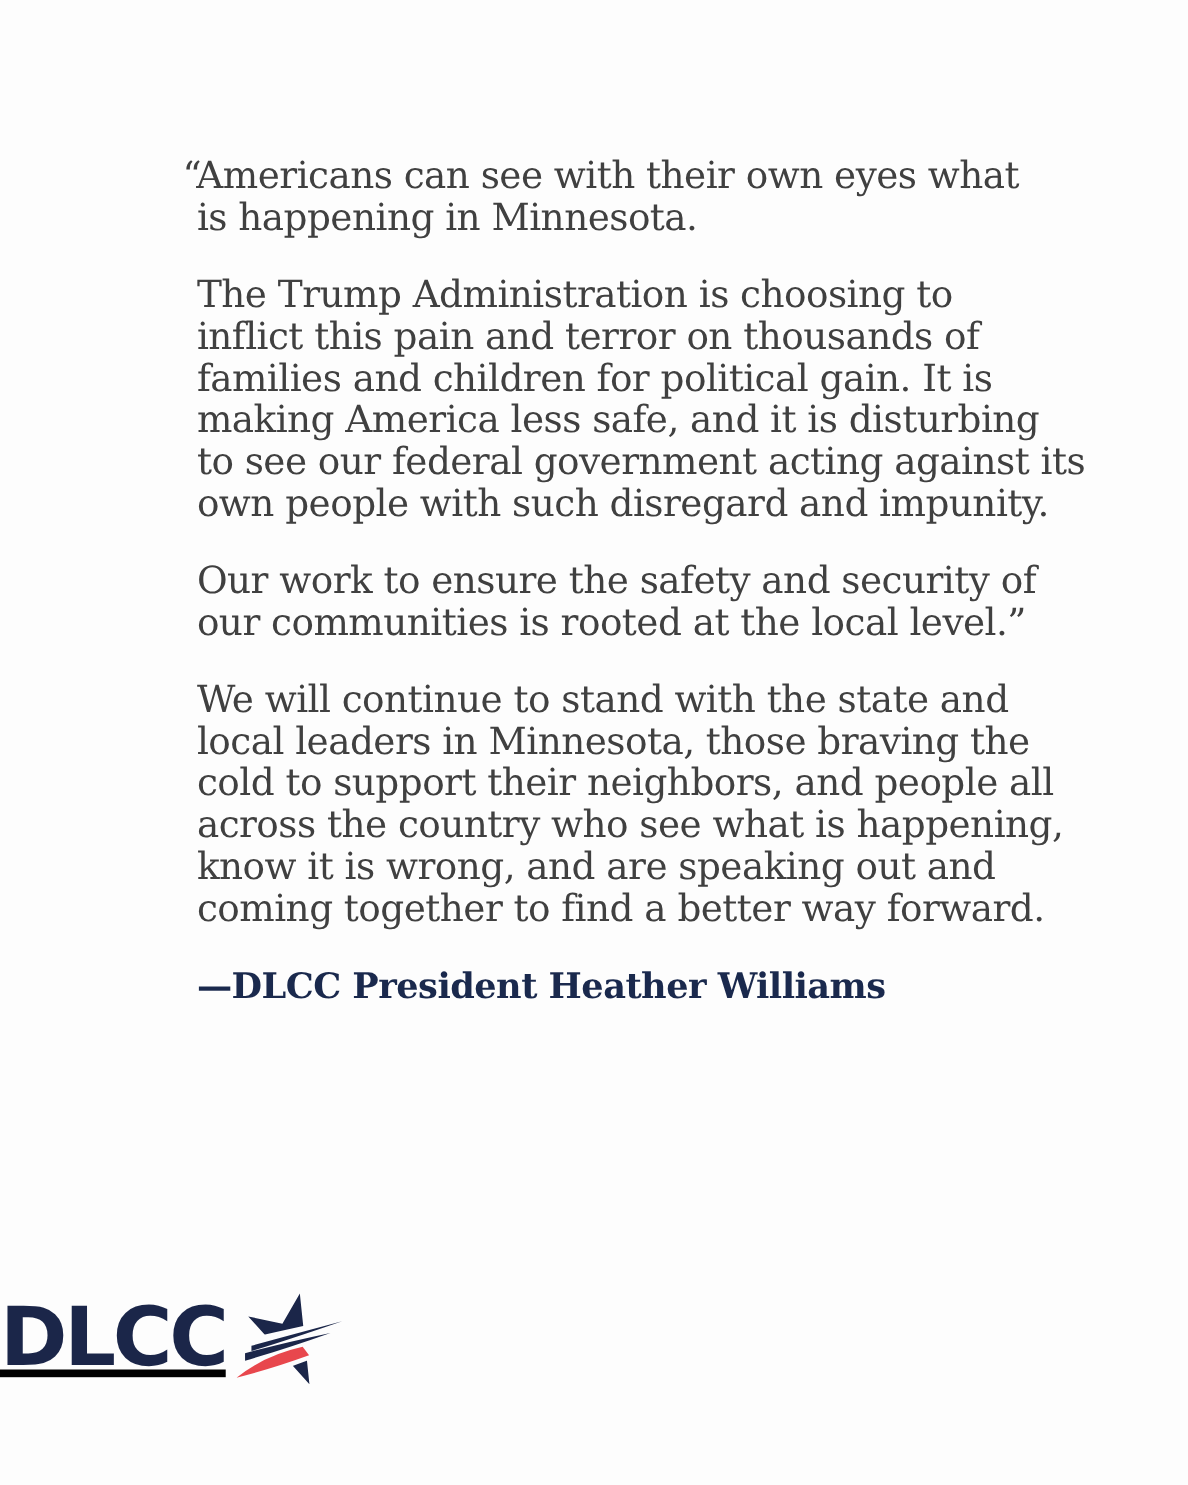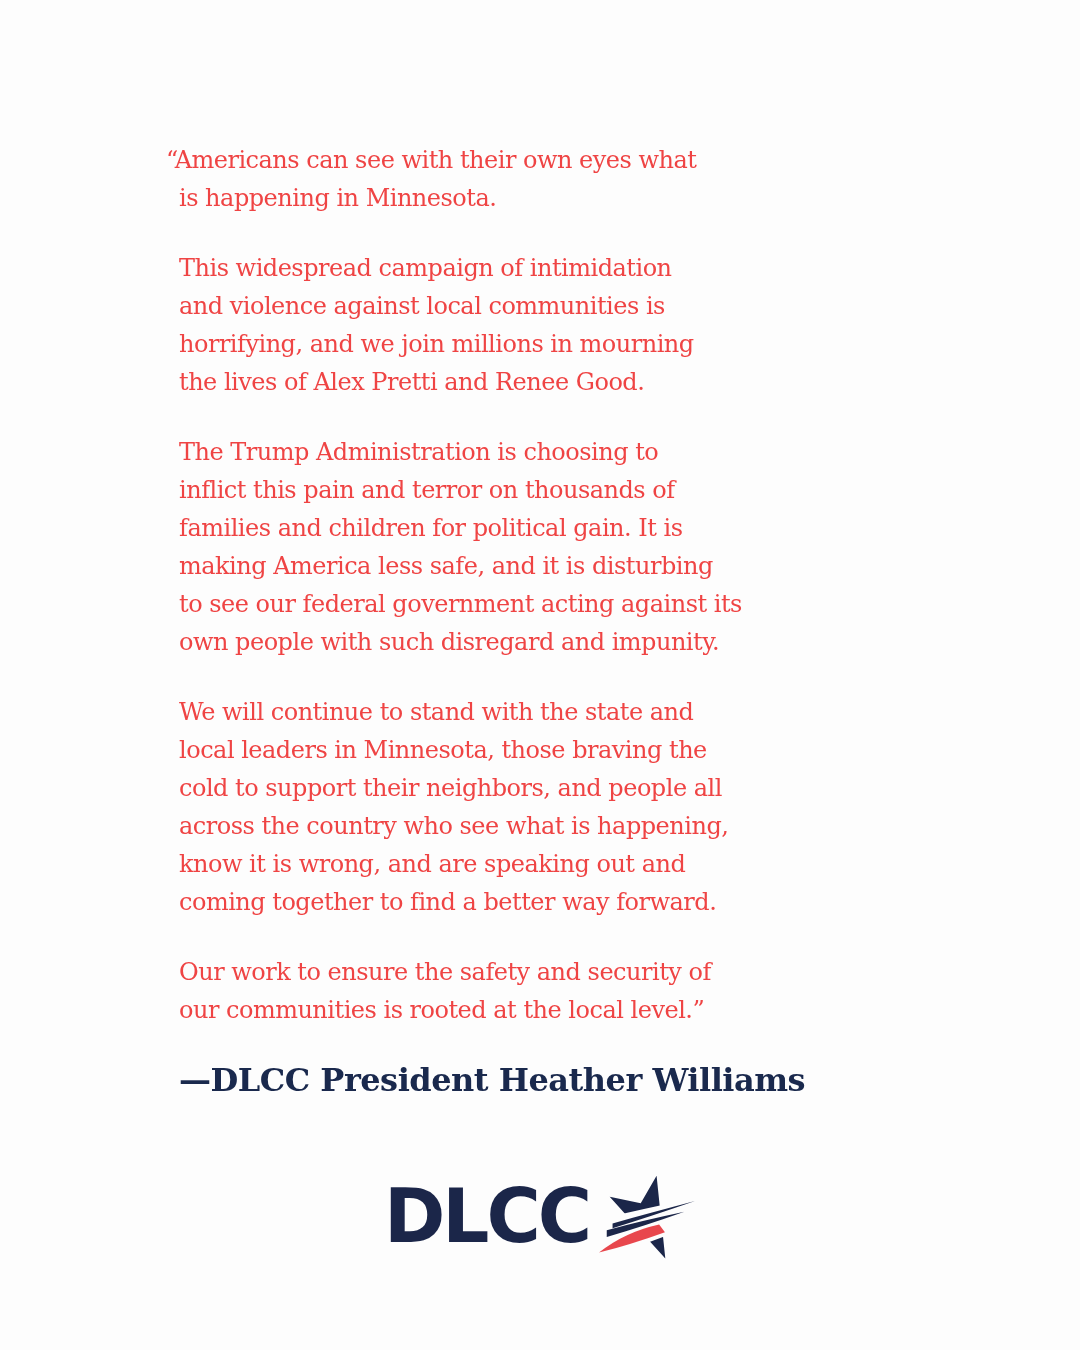--- a/index.html
+++ b/index.html
@@ -22,24 +22,24 @@
     background: #FDFDFD;
   }
   .quote-block {
     position: absolute;
     left: 179px;
     top: 141px;
     width: 860px;
   }
   .para {
     margin: 0 0 32px 0;
-    font-size: 24px;
+    font-size: 34px;
     line-height: 38px;
     letter-spacing: -0.5px;
-    color: #ef4444;
+    color: #404040;
     white-space: pre;
   }
   .para-first {
     text-indent: -13px;
   }
   .attribution {
     margin: 0;
     font-size: 32px;
     line-height: 38px;
     letter-spacing: -0.5px;
@@ -47,23 +47,23 @@
     color: #1A294D;
     white-space: pre;
   }
   .logo-row {
     position: absolute;
     left: 0;
     top: 1168px;
     width: 1080px;
     height: 104px;
     display: flex;
-    justify-content: center;
     align-items: flex-start;
     gap: 10px;
+    text-decoration: underline;
   }
   .wordmark {
     font-family: "DejaVu Sans", sans-serif;
     font-weight: bold;
     font-size: 74px;
     line-height: 97px;
     letter-spacing: -3px;
     color: #1B2649;
   }
   .star-icon {
@@ -74,38 +74,34 @@
   }
 </style>
 </head>
 <body>
 
 <div class="canvas">
 
   <div class="quote-block">
     <p class="para para-first">“Americans can see with their own eyes what
 is happening in Minnesota.</p>
-    <p class="para">This widespread campaign of intimidation
-and violence against local communities is
-horrifying, and we join millions in mourning
-the lives of Alex Pretti and Renee Good.</p>
     <p class="para">The Trump Administration is choosing to
 inflict this pain and terror on thousands of
 families and children for political gain. It is
 making America less safe, and it is disturbing
 to see our federal government acting against its
 own people with such disregard and impunity.</p>
+    <p class="para">Our work to ensure the safety and security of
+our communities is rooted at the local level.”</p>
     <p class="para">We will continue to stand with the state and
 local leaders in Minnesota, those braving the
 cold to support their neighbors, and people all
 across the country who see what is happening,
 know it is wrong, and are speaking out and
 coming together to find a better way forward.</p>
-    <p class="para">Our work to ensure the safety and security of
-our communities is rooted at the local level.”</p>
     <p class="attribution">—DLCC President Heather Williams</p>
   </div>
 
   <div class="logo-row">
     <span class="wordmark">DLCC</span>
     <svg class="star-icon" viewBox="0 0 100 100" width="97" height="97" aria-hidden="true">
 
       <polygon points="50,3 60.1,34.1 92.8,34.1 66.4,53.3 76.5,84.4 50,65.2 23.5,84.4 33.6,53.3 7.2,34.1 39.9,34.1" transform="rotate(12 50 48)" fill="#1B2649"></polygon>
 
       <path d="M -6 50 Q 45 38 102 26 L 102 54 Q 40 76 -6 95 Z" fill="#FDFDFD"></path>

